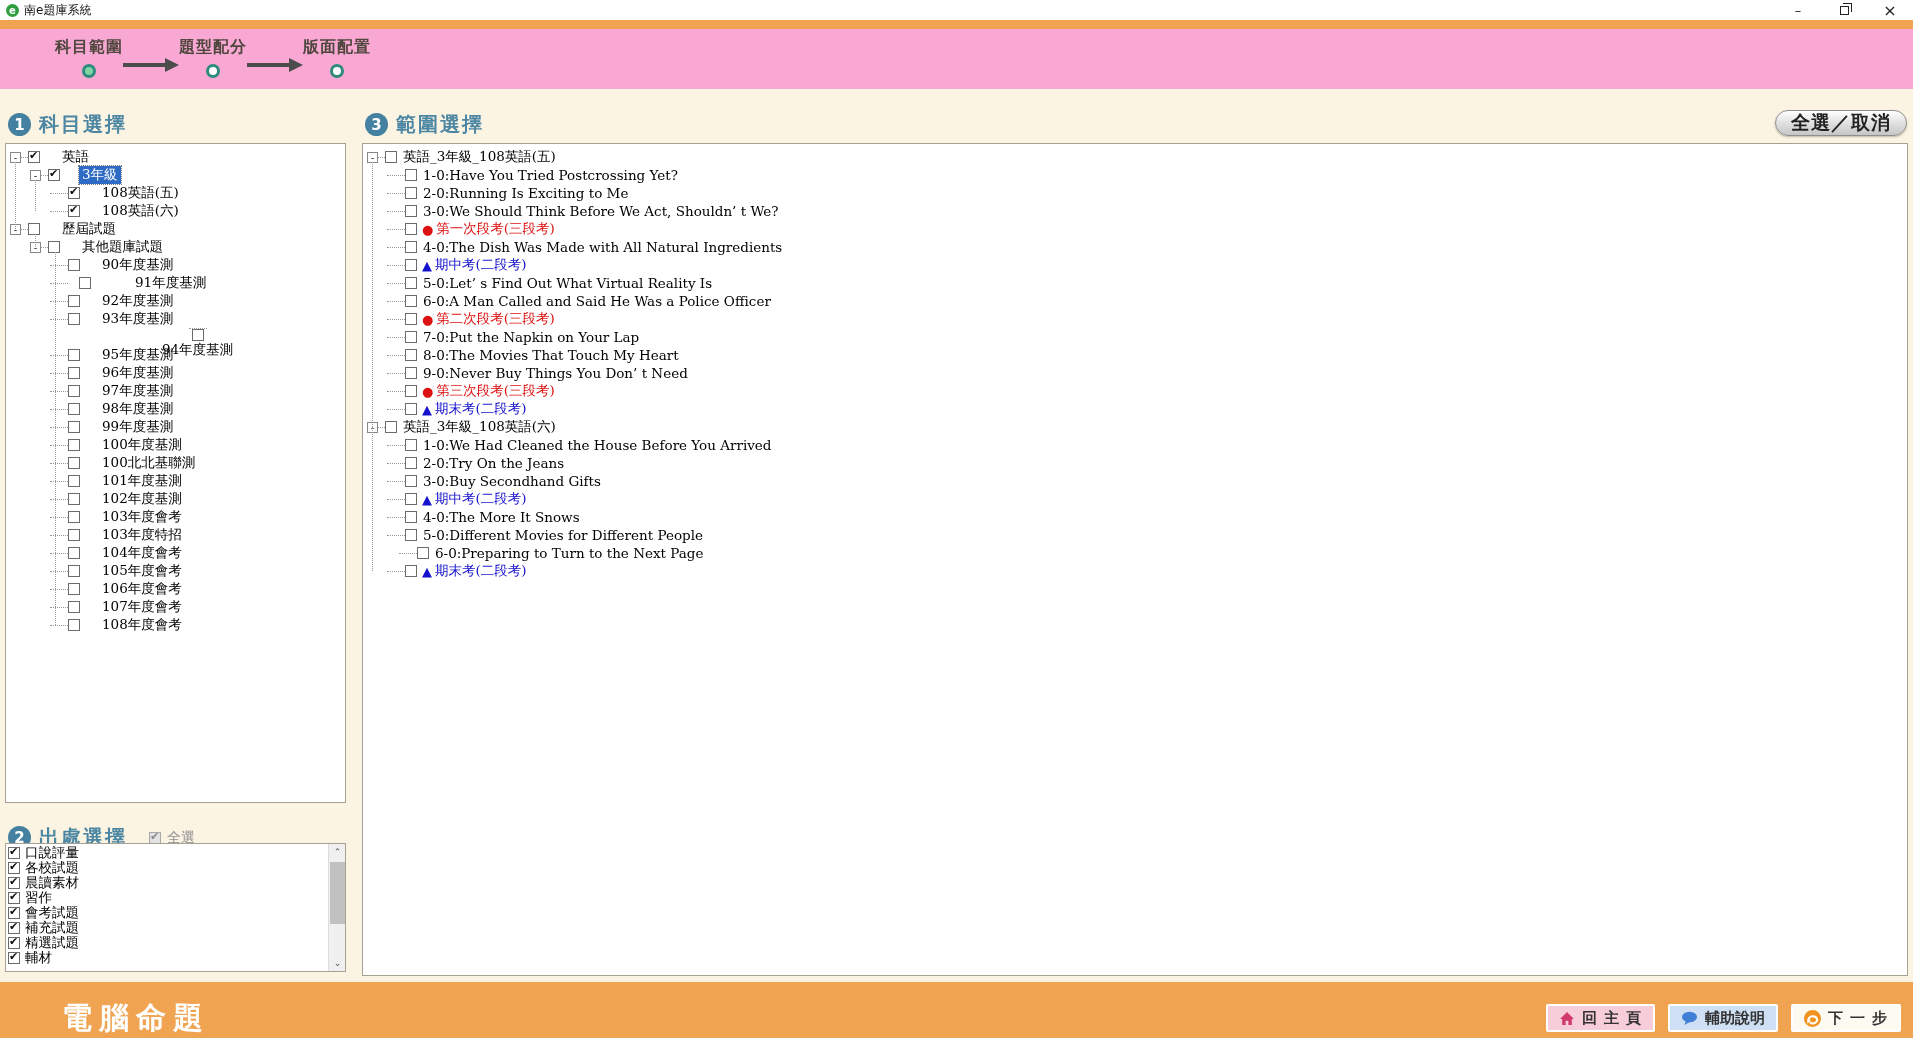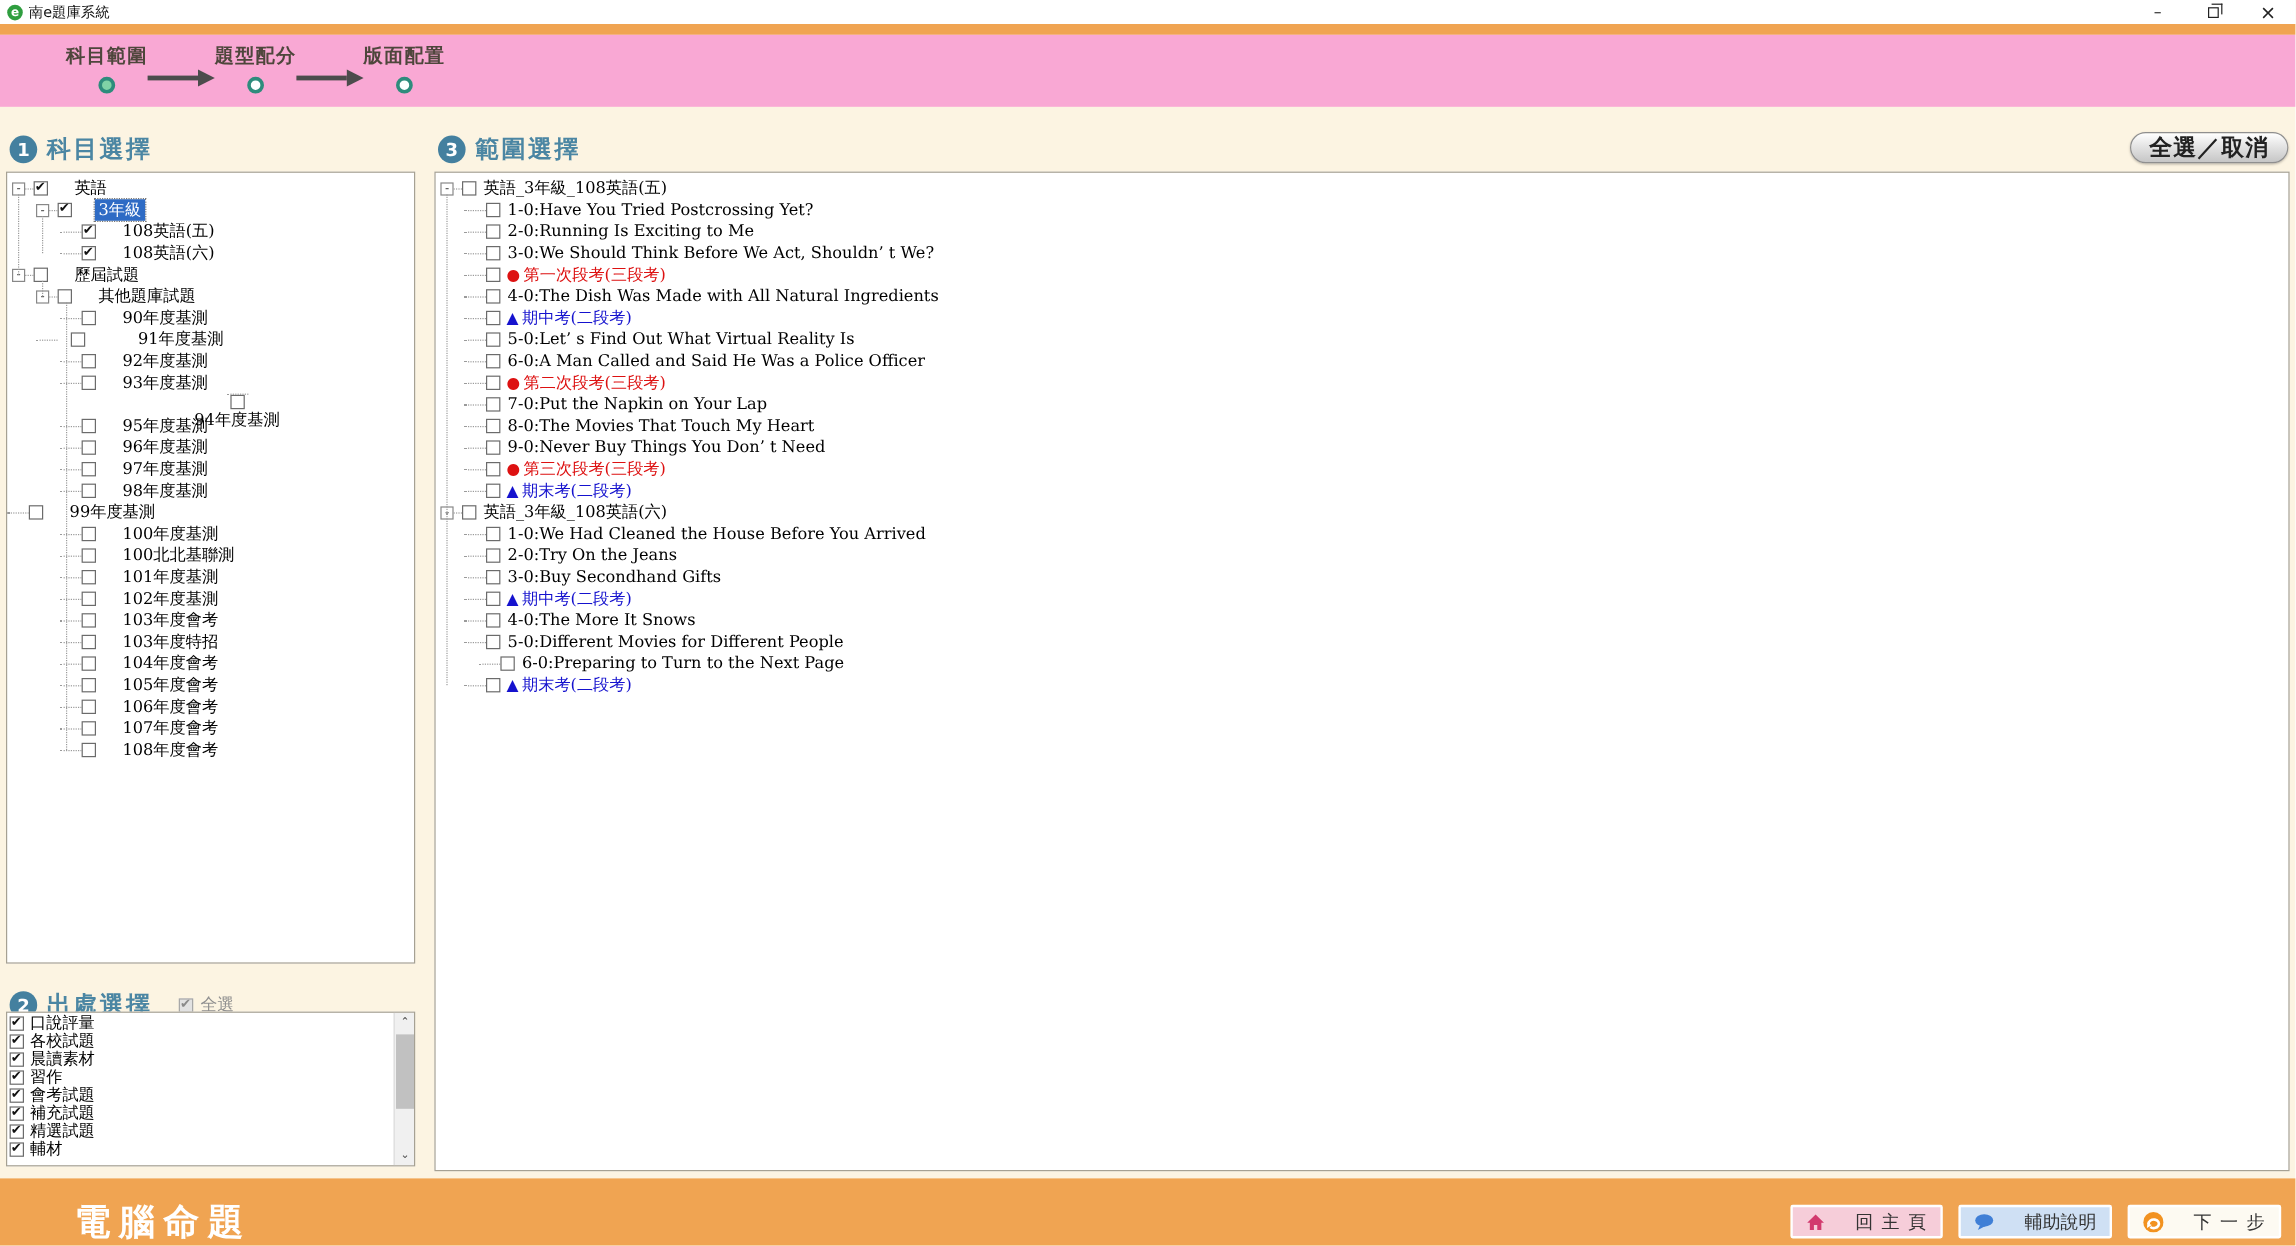--- a/index.html
+++ b/index.html
@@ -88,22 +88,22 @@
               border:1px solid #8f8f8f; border-radius:13px;
               background:linear-gradient(#ffffff,#e4e4e4 45%,#c6c6c6);
               font-size:19px; font-weight:bold; color:#222; letter-spacing:1px;
               display:flex; align-items:center; box-shadow:0 1px 2px rgba(0,0,0,.25); cursor:default; }
 
   
   .footer { position:absolute; left:0; top:982px; width:100%; height:72px; background:#f0a452;
             display:flex; align-items:center; }
   .brand { margin-left:62px; font-size:30px; font-weight:bold; color:#fff; letter-spacing:7px; }
   .footer-buttons { margin-left:auto; margin-right:12px; display:flex; gap:13px; }
-  .f-btn { height:28px; display:flex; align-items:center; gap:25px; padding:0 11px;
-           border:2px solid #fff; border-radius:2px; font-size:15px; font-weight:400; color:#333;
+  .f-btn { height:28px; display:flex; align-items:center; gap:7px; padding:0 11px;
+           border:2px solid #fff; border-radius:2px; font-size:15px; font-weight:700; color:#333;
            cursor:default; }
   .f-btn.home { background:#f6cdd9; }
   .f-btn.help { background:#cfe0f4; }
   .f-btn.next { background:#fdfaf2; }
   .f-btn.spaced { letter-spacing:7px; padding-right:5px; }
   .f-ico { display:flex; align-items:center; }
 </style>
 </head>
 <body>
 
@@ -201,21 +201,21 @@
           <span class="cb"></span>
           <span class="gap-wide"></span>
           <span class="tree-label">其他題庫試題</span>
         </div>
         <div class="tree-row" style="padding-left: 44px;">
           <span class="connector"></span>
           <span class="cb"></span>
           <span class="gap-wide"></span>
           <span class="tree-label">90年度基測</span>
         </div>
-        <div class="tree-row" style="padding-left: 24px; gap: 11px;">
+        <div class="tree-row" style="padding-left: 44px; gap: 11px;">
           <span class="connector"></span>
           <span class="cb"></span>
           <span class="gap-wide"></span>
           <span class="tree-label">91年度基測</span>
         </div>
         <div class="tree-row" style="padding-left: 44px;">
           <span class="connector"></span>
           <span class="cb"></span>
           <span class="gap-wide"></span>
           <span class="tree-label">92年度基測</span>
@@ -249,21 +249,21 @@
           <span class="cb"></span>
           <span class="gap-wide"></span>
           <span class="tree-label">97年度基測</span>
         </div>
         <div class="tree-row" style="padding-left: 44px;">
           <span class="connector"></span>
           <span class="cb"></span>
           <span class="gap-wide"></span>
           <span class="tree-label">98年度基測</span>
         </div>
-        <div class="tree-row" style="">
+        <div class="tree-row" style="padding-left: 44px;">
           <span class="connector"></span>
           <span class="cb"></span>
           <span class="gap-wide"></span>
           <span class="tree-label">99年度基測</span>
         </div>
         <div class="tree-row" style="padding-left: 44px;">
           <span class="connector"></span>
           <span class="cb"></span>
           <span class="gap-wide"></span>
           <span class="tree-label">100年度基測</span>

